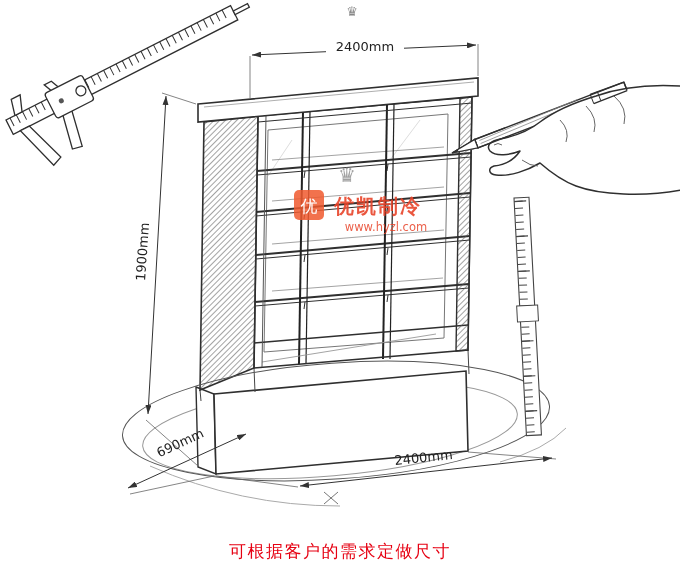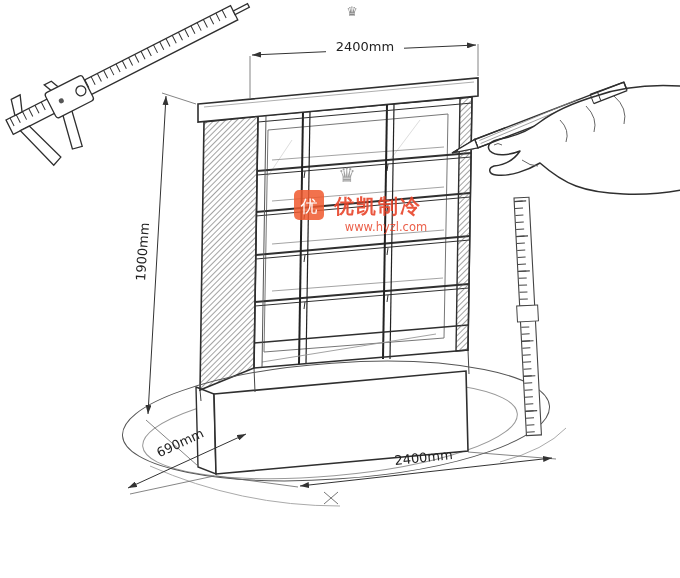--- a/index.html
+++ b/index.html
@@ -184,13 +184,14 @@
 
   <g>
     <text x="347" y="182" font-size="20" fill="#8a8a8a" opacity="0.8" text-anchor="middle">♛</text>
     <rect x="294" y="190" width="30" height="30" rx="5" fill="#f0592e" opacity="0.85"></rect>
     <text x="309" y="212" font-size="17" fill="#ffffff" text-anchor="middle">优</text>
     <text x="334" y="213" class="wm-brand" text-anchor="start">优凯制冷</text>
     <text x="386" y="231" class="wm-url" text-anchor="middle">www.hyzl.com</text>
   </g>
 </svg>
 
+<div class="caption">可根据客户的需求定做尺寸</div>
 </div>
 
 </body></html>

